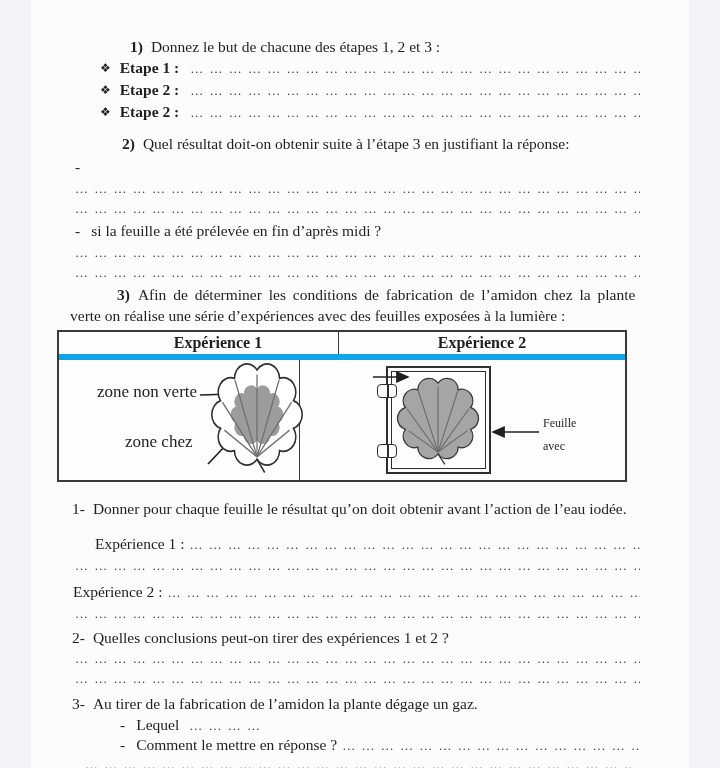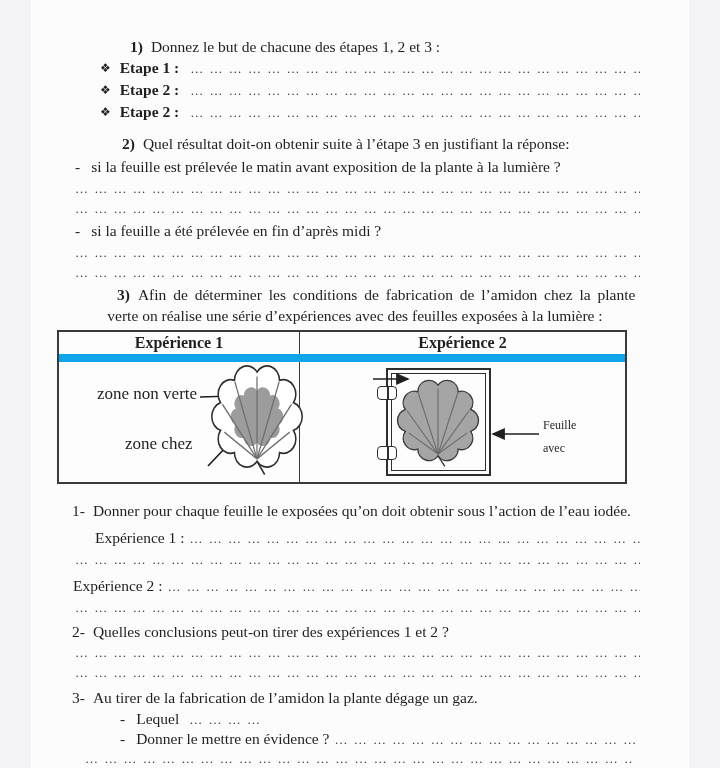--- a/index.html
+++ b/index.html
@@ -42,21 +42,21 @@
     margin-left:18px;
   }
   .shortdots{font-size:13px;letter-spacing:1.5px;color:#3d3d3d;margin-left:10px;}
 
   
   .exp-table{
     width:566px;margin-top:4px;
     border:2px solid #3a3a3a;
     background:#fdfdfd;
   }
-  .thead{display:flex;border-bottom:8px solid #0ea5e9;}
+  .thead{display:flex;border-bottom:6px solid #0ea5e9;padding-left:39px;}
   .th{
     height:22px;line-height:22px;text-align:center;
     font-weight:bold;font-size:16px;
   }
   .tbody{display:flex;}
   .td{position:relative;height:120px;}
   .c1{width:241px;border-right:1.5px solid #3a3a3a;box-sizing:border-box;}
   .c2{width:321px;flex:1;}
   .diaglabel{position:absolute;font-size:17px;line-height:20px;white-space:nowrap;}
   .arrow-svg{position:absolute;overflow:visible;}
@@ -73,21 +73,21 @@
     border:1.8px solid #2e2e2e;border-radius:4px;background:#fdfdfd;
   }
   .port::after{
     content:"";position:absolute;left:50%;top:0;bottom:0;width:1.5px;background:#2e2e2e;
   }
   .port-top{top:16px;}
   .port-bottom{bottom:14px;}
 
   
   .b-q1{margin-left:15px;margin-top:16px;}
-  .explabel1{margin-left:38px;margin-top:6px;}
+  .explabel1{margin-left:38px;margin-top:14px;}
   .explabel2{margin-left:16px;margin-top:6px;}
   .b-q2{margin-left:15px;margin-top:4px;}
   .b-q3{margin-left:15px;margin-top:5px;}
   .subrow{margin-left:63px;height:20px;}
   .lastdots{margin-left:28px;margin-right:8px;margin-top:2px;}
   .mt2{margin-top:2px;}
   .mt3{margin-top:3px;}
 </style>
 </head>
 <body>
@@ -126,36 +126,35 @@
       <span class="etlabel">Etape 2 :</span>
       <span class="dotfill">… … … … … … … … … … … … … … … … … … … … … … … … … … … … … … … … … … … … … … … … … … … … … … … … … … … … … … … …</span>
     </div>
 
     <div class="row q2row">
       <span class="num">2)</span>
       <span>Quel résultat doit-on obtenir suite à l’étape 3 en justifiant la réponse:</span>
     </div>
     <div class="row dashrow mt2">
       <span class="dash">-</span>
-      <span>si la feuille est prélevée le matin avant exposition de la plante à la lumière ?</span>
     </div>
     <div class="dotline mt3">… … … … … … … … … … … … … … … … … … … … … … … … … … … … … … … … … … … … … … … … … … … … … … … … … … … … … … … …</div>
     <div class="dotline mt2">… … … … … … … … … … … … … … … … … … … … … … … … … … … … … … … … … … … … … … … … … … … … … … … … … … … … … … … …</div>
     <div class="row dashrow mt2">
       <span class="dash">-</span>
       <span>si la feuille a été prélevée en fin d’après midi ?</span>
     </div>
     <div class="dotline mt3">… … … … … … … … … … … … … … … … … … … … … … … … … … … … … … … … … … … … … … … … … … … … … … … … … … … … … … … …</div>
     <div class="dotline mt2">… … … … … … … … … … … … … … … … … … … … … … … … … … … … … … … … … … … … … … … … … … … … … … … … … … … … … … … …</div>
 
     <div class="row q3row1 mt2">
       <span class="num">3)</span>
       <span>Afin de déterminer les conditions  de fabrication de l’amidon chez la plante</span>
     </div>
-    <div class="row" style="margin-left:13px;justify-content:center;">
+    <div class="row" style="margin-left:13px;">
       <span>verte on réalise une série d’expériences avec des feuilles exposées à la lumière :</span>
     </div>
 
     <div class="exp-table">
       <div class="thead">
         <div class="th c1">Expérience 1</div>
         <div class="th c2">Expérience 2</div>
       </div>
       <div class="tbody">
 
@@ -212,21 +211,21 @@
           <svg class="arrow-svg" style="left:180px;top:66px;" width="60" height="12">
             <line x1="59" y1="6" x2="13" y2="6" stroke="#1f1f1f" stroke-width="1.7" marker-end="url(#ah)"></line>
           </svg>
         </div>
 
       </div>
     </div>
 
     <div class="row b-q1">
       <span class="plainnum">1-</span>
-      <span>Donner pour chaque feuille le exposées qu’on doit obtenir sous l’action de l’eau iodée.</span>
+      <span>Donner pour chaque feuille le résultat qu’on doit obtenir avant l’action de l’eau iodée.</span>
     </div>
 
     <div class="row explabel1">
       <span>Expérience 1 :</span>
       <span class="dotfill">… … … … … … … … … … … … … … … … … … … … … … … … … … … … … … … … … … … … … … … … … … … … … … … … … … … … … … … …</span>
     </div>
     <div class="dotline mt2">… … … … … … … … … … … … … … … … … … … … … … … … … … … … … … … … … … … … … … … … … … … … … … … … … … … … … … … …</div>
 
     <div class="row explabel2">
       <span>Expérience 2 :</span>
@@ -245,21 +244,21 @@
       <span class="plainnum">3-</span>
       <span>Au tirer de la fabrication de l’amidon la plante dégage un gaz.</span>
     </div>
     <div class="row subrow">
       <span class="dash">-</span>
       <span>Lequel</span>
       <span class="shortdots">… … … …</span>
     </div>
     <div class="row subrow">
       <span class="dash">-</span>
-      <span>Donner le mettre en évidence ?</span>
+      <span>Comment le mettre en réponse ?</span>
       <span class="dotfill">… … … … … … … … … … … … … … … … … … … … … … … … … … … … … … … … … … … … … … … … … … … … … … … … … … … … … … … …</span>
     </div>
     <div class="dotline lastdots">… … … … … … … … … … … … … … … … … … … … … … … … … … … … … … … … … … … … … … … … … … … … … … … … … … … … … … … …</div>
 
   </div>
 </div>
 
 
 
 

